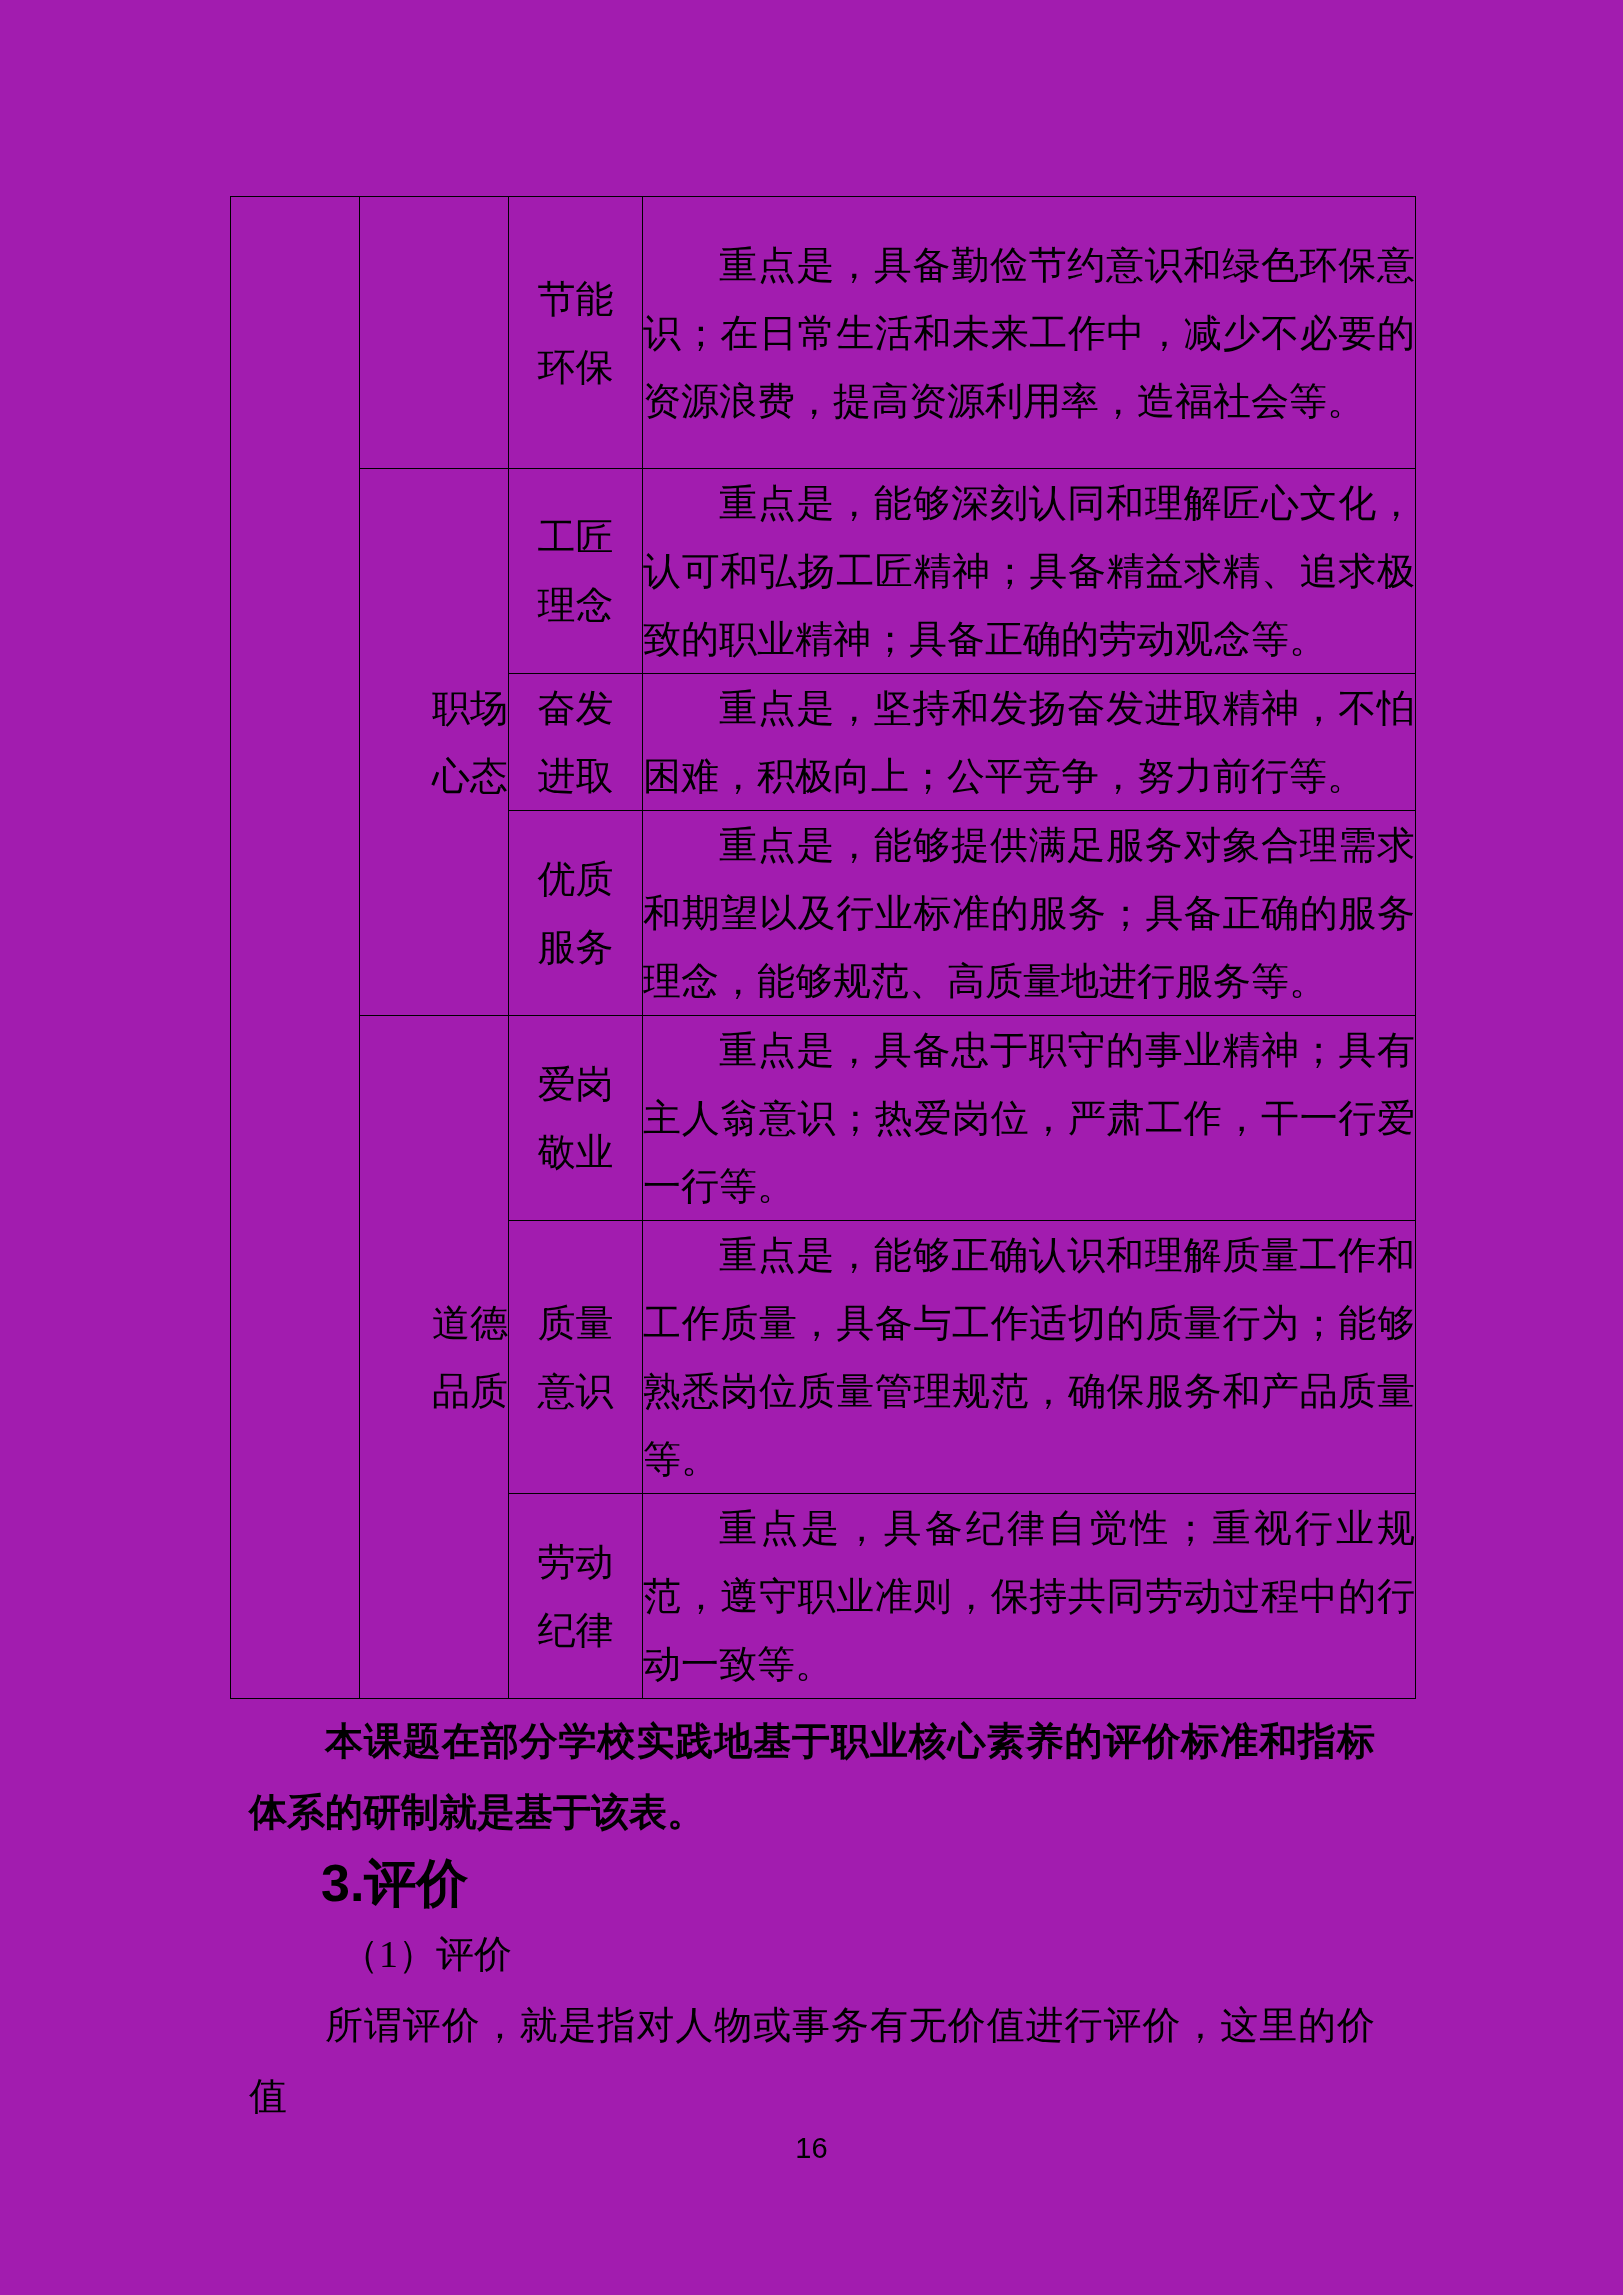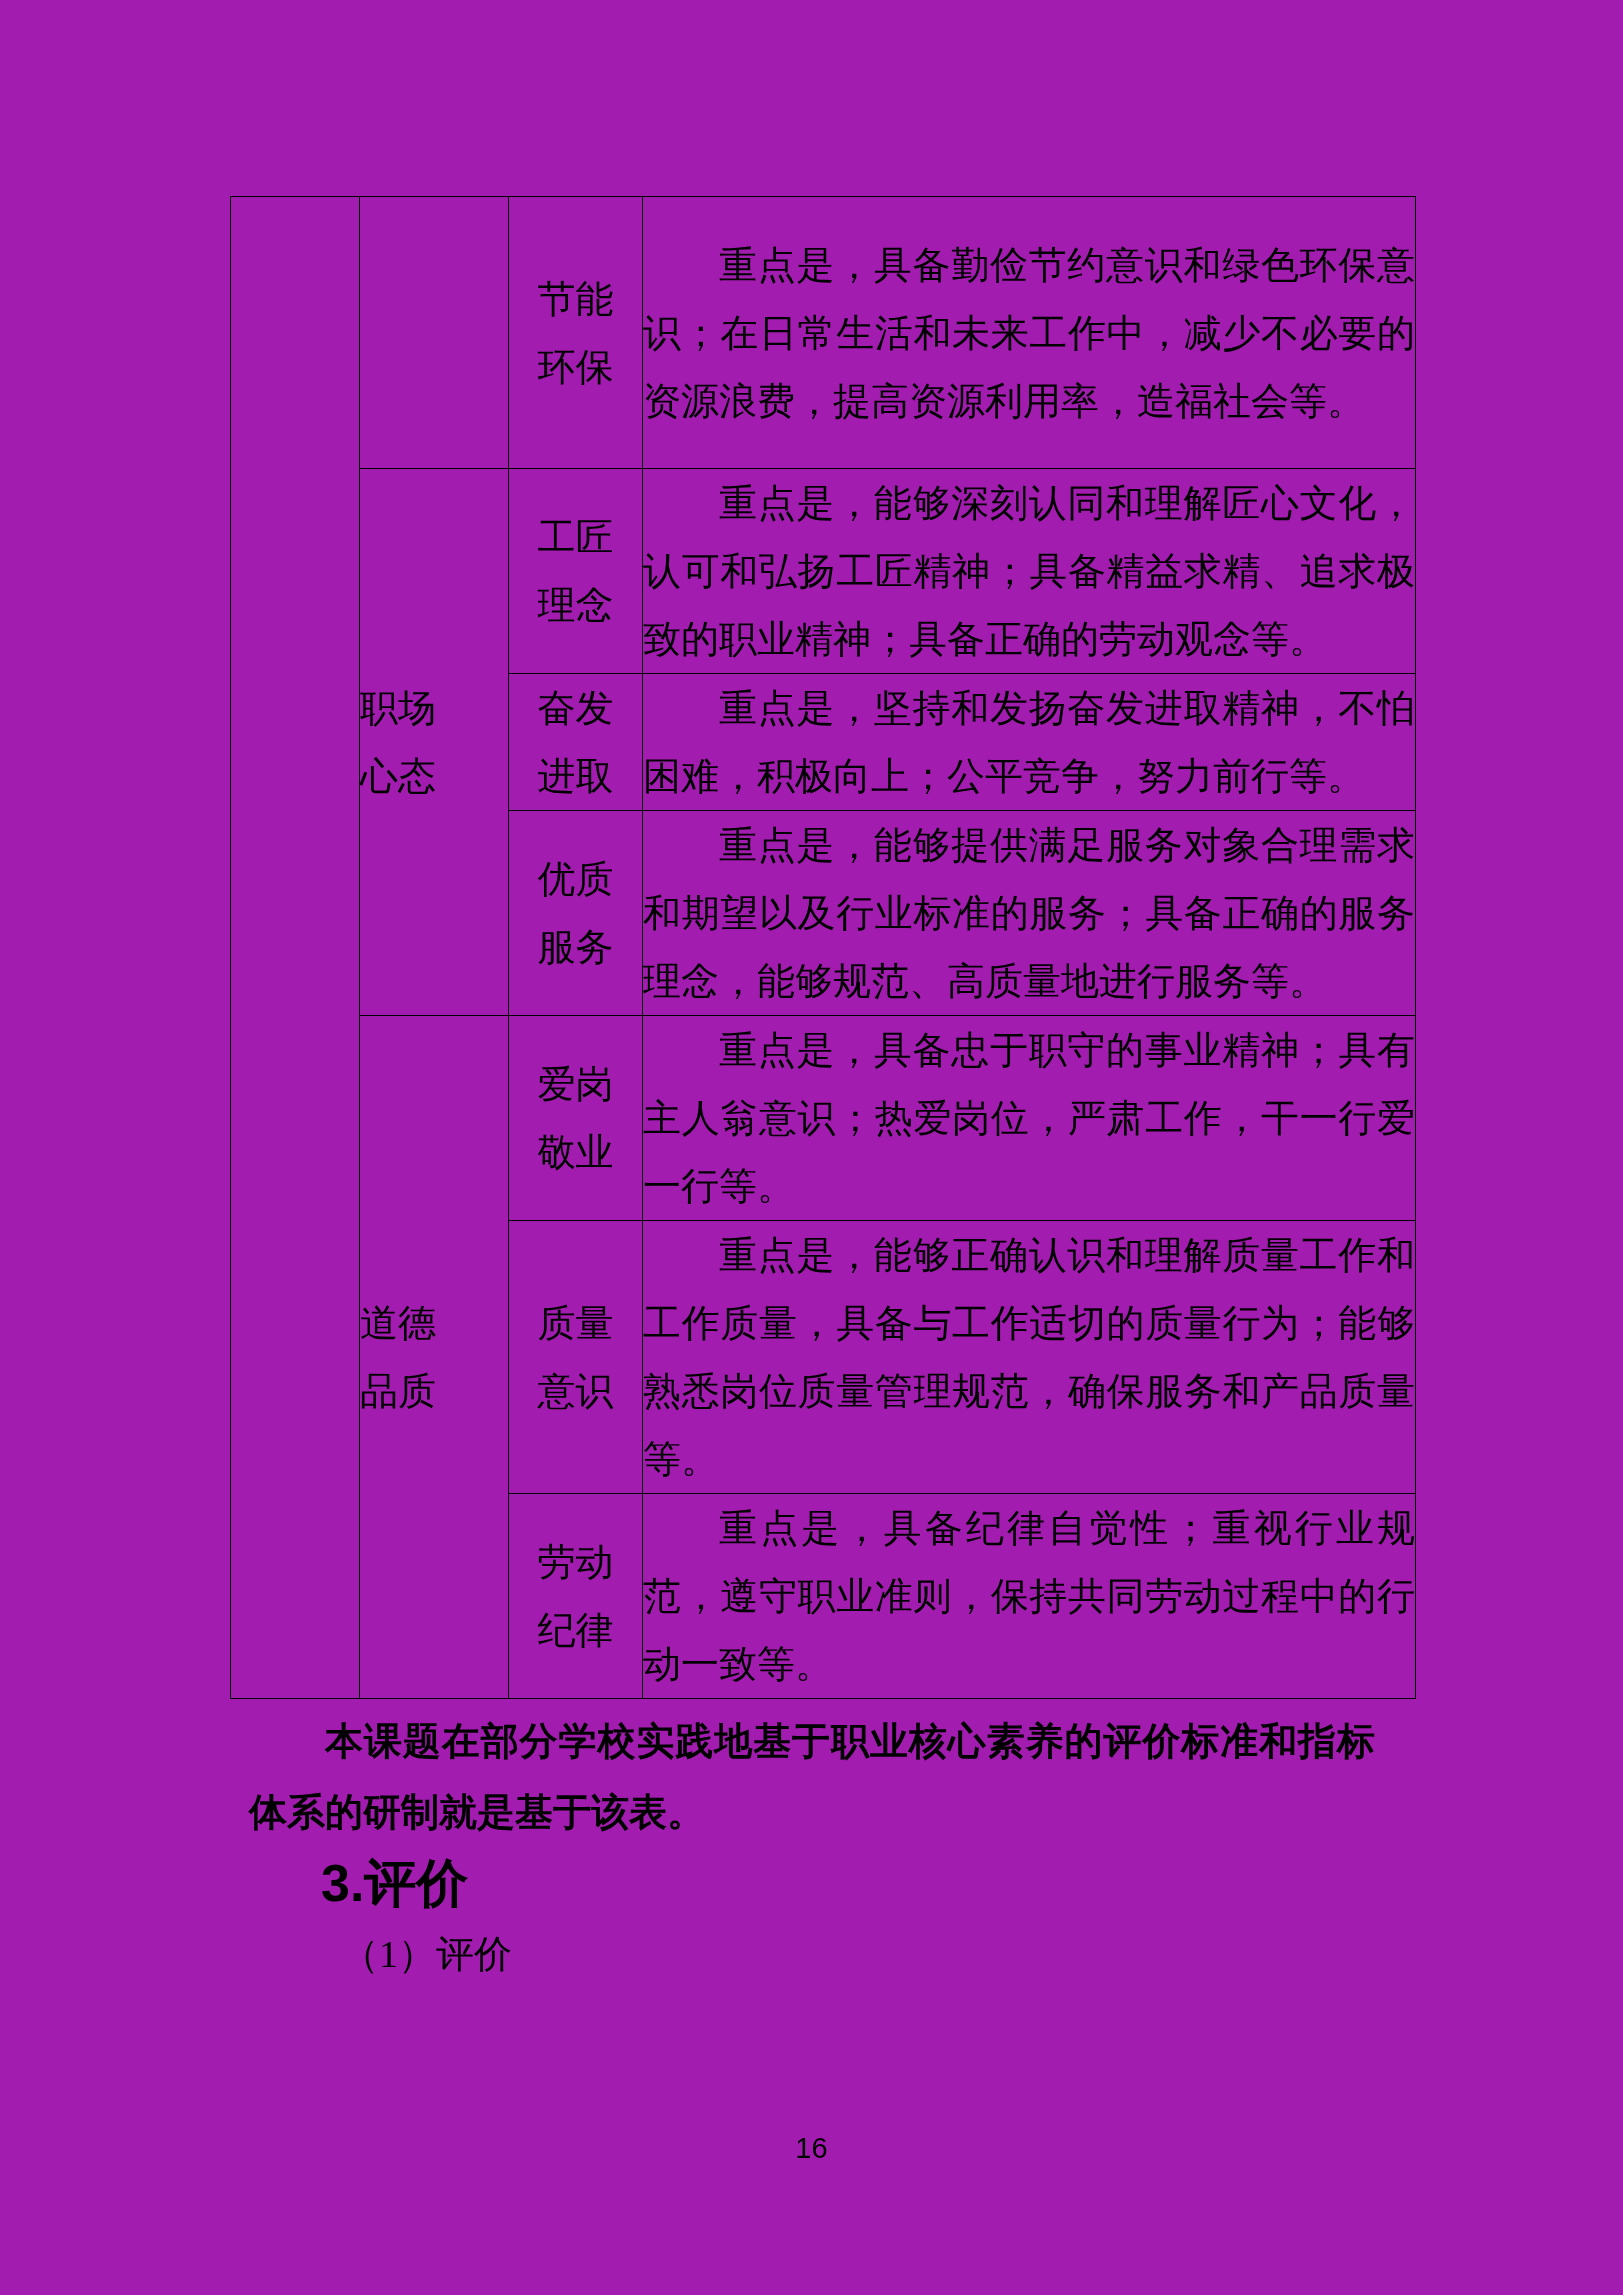--- a/index.html
+++ b/index.html
@@ -28,21 +28,21 @@
     vertical-align: middle;
     font-size: 38px;
     line-height: 68px;
     word-break: break-all;
   }
   td.cell-category {            
     vertical-align: top;
   }
   td.cell-group {               
     vertical-align: top;
-    text-align: left;
+    text-align: right;
     padding-top: 13.3px;
   }
   td.cell-sub {                 
     vertical-align: middle;
     text-align: center;
   }
   td.cell-desc {
     vertical-align: top;
     text-align: justify;
     padding: 0 23.5px 0 15.3px;
@@ -189,18 +189,19 @@
           <p class="desc-par">重点是，具备纪律自觉性；重视行业规范，遵守职业准则，保持共同劳动过程中的行动一致等。</p>
         </td>
       </tr>
     </tbody>
   </table>
 
   <div class="body-text">
     <p class="par-indent par-after-table">本课题在部分学校实践地基于职业核心素养的评价标准和指标体系的研制就是基于该表。</p>
     <p class="section-heading">3.评价</p>
     <p class="sub-heading">（1）评价</p>
+    <p class="par-justify-last">所谓评价，就是指对人物或事务有无价值进行评价，这里的价值</p>
   </div>
 
   <div class="page-number">16</div>
 
 </div>
 
 
 </body></html>

